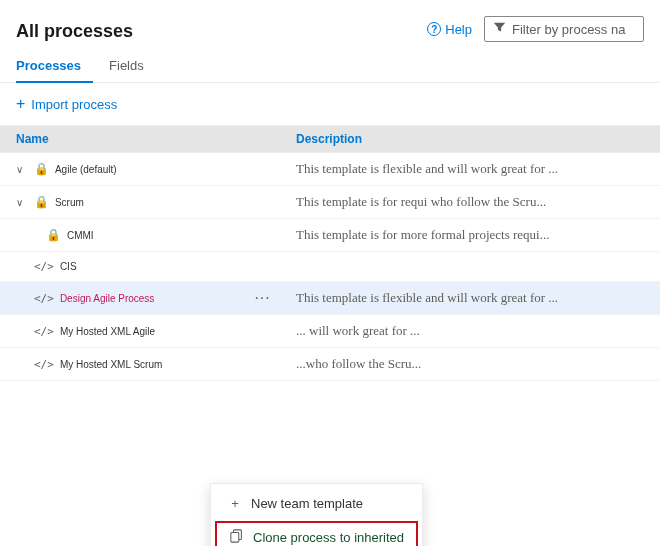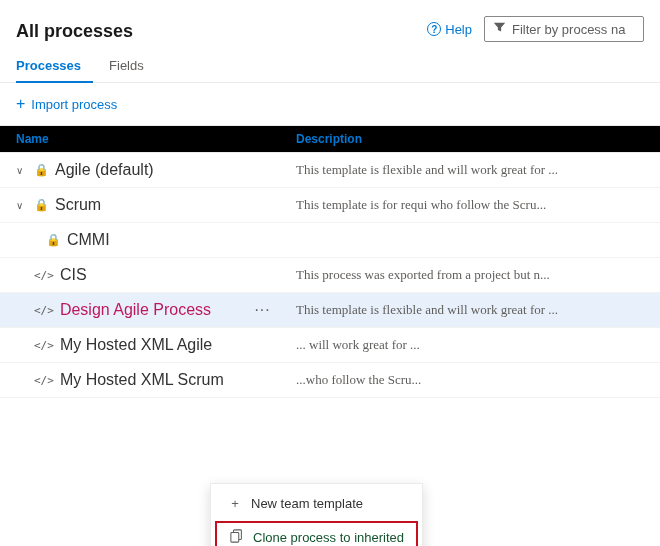--- a/index.html
+++ b/index.html
@@ -106,21 +106,21 @@
     .import-btn .plus-icon {
       font-size: 16px;
       font-weight: 300;
       color: #0078d4;
     }
     .table-header {
       display: grid;
       grid-template-columns: 280px 1fr;
       padding: 6px 16px;
       border-bottom: 1px solid #edebe9;
-      background: #000000;
+      background: #e5e5e5;
     }
     .col-header {
       font-size: 12px;
       color: #0078d4;
       font-weight: 600;
       cursor: pointer;
     }
     .table-row {
       display: grid;
       grid-template-columns: 280px 1fr;
@@ -141,21 +141,21 @@
       color: #605e5c;
       font-size: 10px;
       width: 12px;
     }
     .row-name .code-icon {
       color: #605e5c;
       font-size: 11px;
       font-family: monospace;
     }
     .row-name .process-name {
-      font-size: 16px;
+      font-size: 10px;
       color: #333;
     }
     .row-name .process-name.link {
       color: #be185d;
       cursor: pointer;
     }
     .row-description {
       font-size: 13px;
       color: #605e5c;
       white-space: nowrap;
@@ -274,29 +274,29 @@
     </div>
     <div class="row-description">This template is for requi who follow the Scru...</div>
   </div>
 
   <div class="table-row">
     <div class="row-name indent">
       <span class="expand-icon" style="width:12px;"></span>
       <span style="font-size:12px;color:#605e5c;">🔒</span>
       <span class="process-name">CMMI</span>
     </div>
+    <div class="row-description">This template is for more formal projects requi...</div>
   </div>
 
   <div class="table-row">
     <div class="row-name">
       <span class="expand-icon" style="width:12px;"></span>
       <span class="code-icon" style="font-size:11px;color:#605e5c;font-family:monospace;">&lt;/&gt;</span>
       <span class="process-name">CIS</span>
     </div>
-    <div class="row-description">This process was exported from a project but n...</div>
   </div>
 
   <div class="table-row highlighted">
     <div class="row-name">
       <span class="expand-icon" style="width:12px;"></span>
       <span class="code-icon" style="font-size:11px;color:#605e5c;font-family:monospace;">&lt;/&gt;</span>
       <span class="process-name link">Design Agile Process</span>
     </div>
     <div class="row-description">This template is flexible and will work great for ...</div>
     <button class="ellipsis-btn" style="right:auto;left:248px;">···</button>

